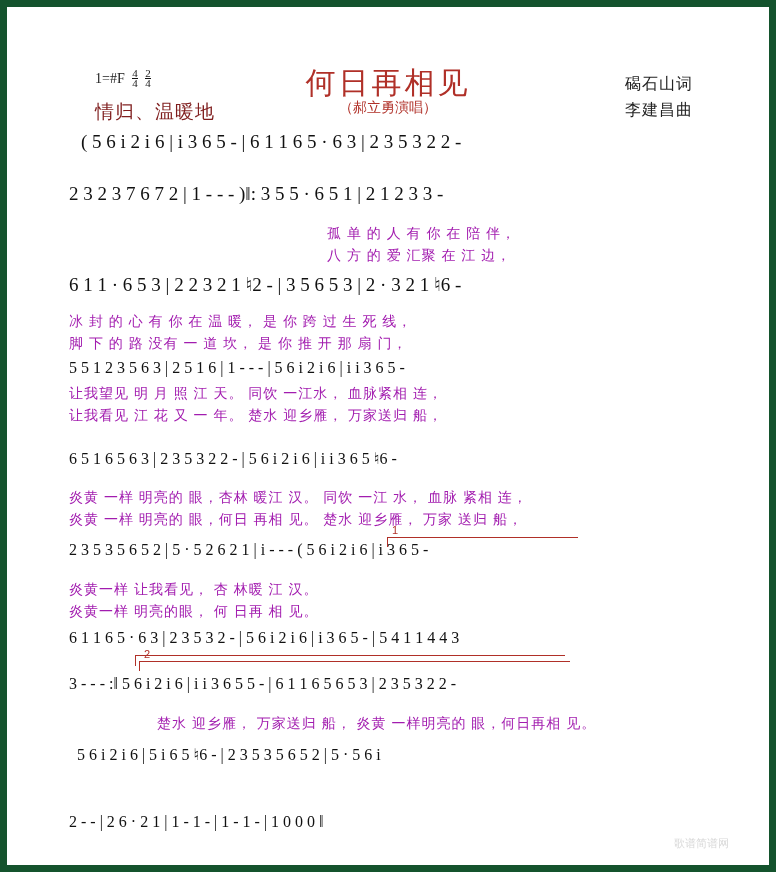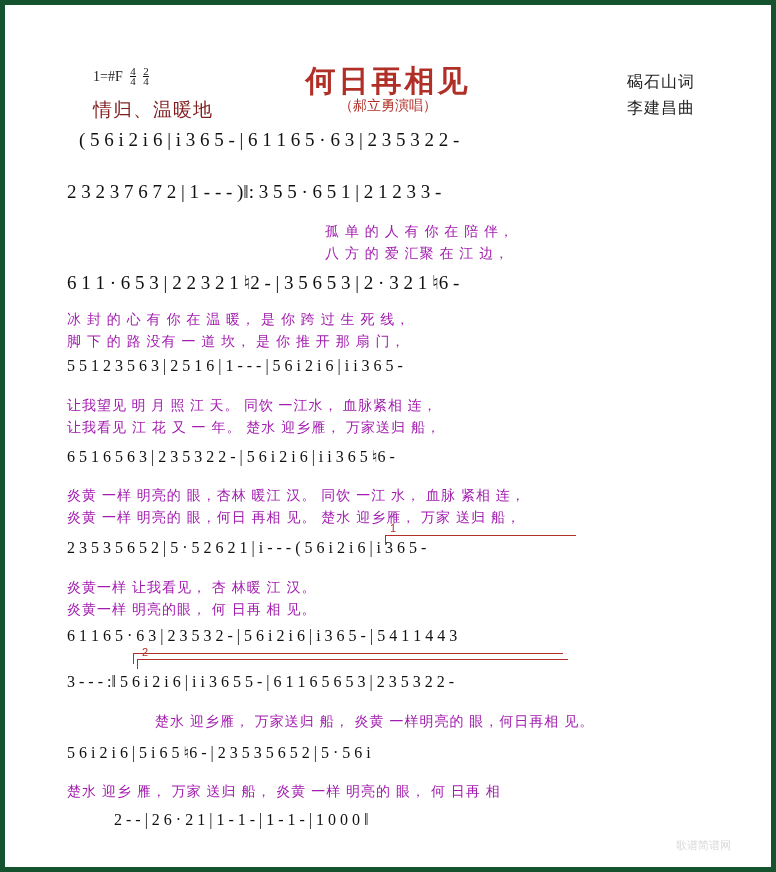--- a/index.html
+++ b/index.html
@@ -5,29 +5,29 @@
   html,body{margin:0;padding:0;}
   body{
     width:776px;height:872px;
     background:#ffffff;
     font-family:"Liberation Serif", serif;
     position:relative;
     overflow:hidden;
   }
   .sheet{
     position:absolute;inset:0;
-    border:5px solid #14532d;
+    border:7px solid #14532d;
     box-sizing:border-box;
   }
   
   .title{
     position:absolute;left:0;right:0;top:56px;
     text-align:center;
     font-family:"Liberation Sans", sans-serif;
-    font-weight:bold;
+    font-weight:normal;
     font-size:30px;
     color:#b03028;
     letter-spacing:3px;
   }
   .subtitle{
     position:absolute;left:0;right:0;top:92px;
     text-align:center;
     font-family:"Liberation Sans", sans-serif;
     font-size:14px;
     color:#b03028;
@@ -146,21 +146,21 @@
   </div>
 
   <div class="system" style="top:266px;">
     <div class="notes">6 1 1 · 6  5 3  | 2 2 3 2 1 ♮2 -  | 3 5 6 5 3  | 2 · 3 2 1 ♮6 -</div>
     <div class="lyric" style="margin-top:14px;">冰 封 的 心 有     你 在 温 暖，  是 你 跨 过   生 死 线，</div>
     <div class="lyric">脚 下 的 路       没有 一 道 坎，  是 你 推 开   那 扇 门，</div>
   </div>
 
   <div class="system" style="top:352px;">
     <div class="notes small">5 5 1 2 3 5 6 3  | 2 5 1 6  | 1 - - -  | 5 6 i 2 i 6  | i i 3 6 5 -</div>
-    <div class="lyric" style="margin-top:14px;font-family:Liberation Serif, serif;">让我望见 明  月  照 江  天。    同饮 一江水，  血脉紧相 连，</div>
+    <div class="lyric" style="">让我望见 明  月  照 江  天。    同饮 一江水，  血脉紧相 连，</div>
     <div class="lyric">让我看见 江  花 又 一   年。    楚水 迎乡雁，  万家送归 船，</div>
   </div>
 
   <div class="system" style="top:442px;">
     <div class="notes small">6 5 1 6 5 6 3  | 2 3 5 3 2 2 -  | 5 6 i 2 i 6  | i i 3 6 5 ♮6 -</div>
     <div class="lyric" style="margin-top:14px;">炎黄 一样 明亮的 眼，杏林 暖江 汉。   同饮 一江 水，   血脉 紧相 连，</div>
     <div class="lyric">炎黄 一样 明亮的 眼，何日 再相 见。   楚水 迎乡雁，   万家 送归 船，</div>
   </div>
 
   <div class="system" style="top:534px;">
@@ -181,23 +181,22 @@
   </div>
 
   <div class="system" style="top:668px;">
     <div class="notes small">3 - - - :‖ 5 6 i 2 i 6  | i i 3 6 5 5 -  | 6 1 1 6 5 6 5 3  | 2 3 5 3 2 2 -</div>
     <div class="volta" style="left:132px;top:-14px;width:430px;">
       <span class="vnum">2</span>
     </div>
     <div class="lyric" style="margin-top:14px;margin-left:150px;">楚水 迎乡雁，   万家送归 船，  炎黄 一样明亮的 眼，何日再相  见。</div>
   </div>
 
-  <div class="system" style="top:738px;">
+  <div class="system" style="top:738px;padding-left:8px;">
     <div class="notes small">5 6 i 2 i 6  | 5 i 6 5 ♮6 -  | 2 3 5 3 5 6 5 2  | 5 · 5 6 i</div>
-    <div class="lyric" style="margin-top:14px;">楚水 迎乡 雁，   万家 送归 船，   炎黄 一样 明亮的 眼，  何 日再 相</div>
-  </div>
-
-  <div class="system" style="top:806px;padding-left:47px;">
+  </div>
+
+  <div class="system" style="top:806px;">
     <div class="notes small">2 - -  | 2 6 · 2 1  | 1 - 1 -  | 1 - 1 -  | 1 0 0 0 ‖</div>
   </div>
 
   <div class="footer">歌谱简谱网</div>
 </div>
 
 </body></html>

